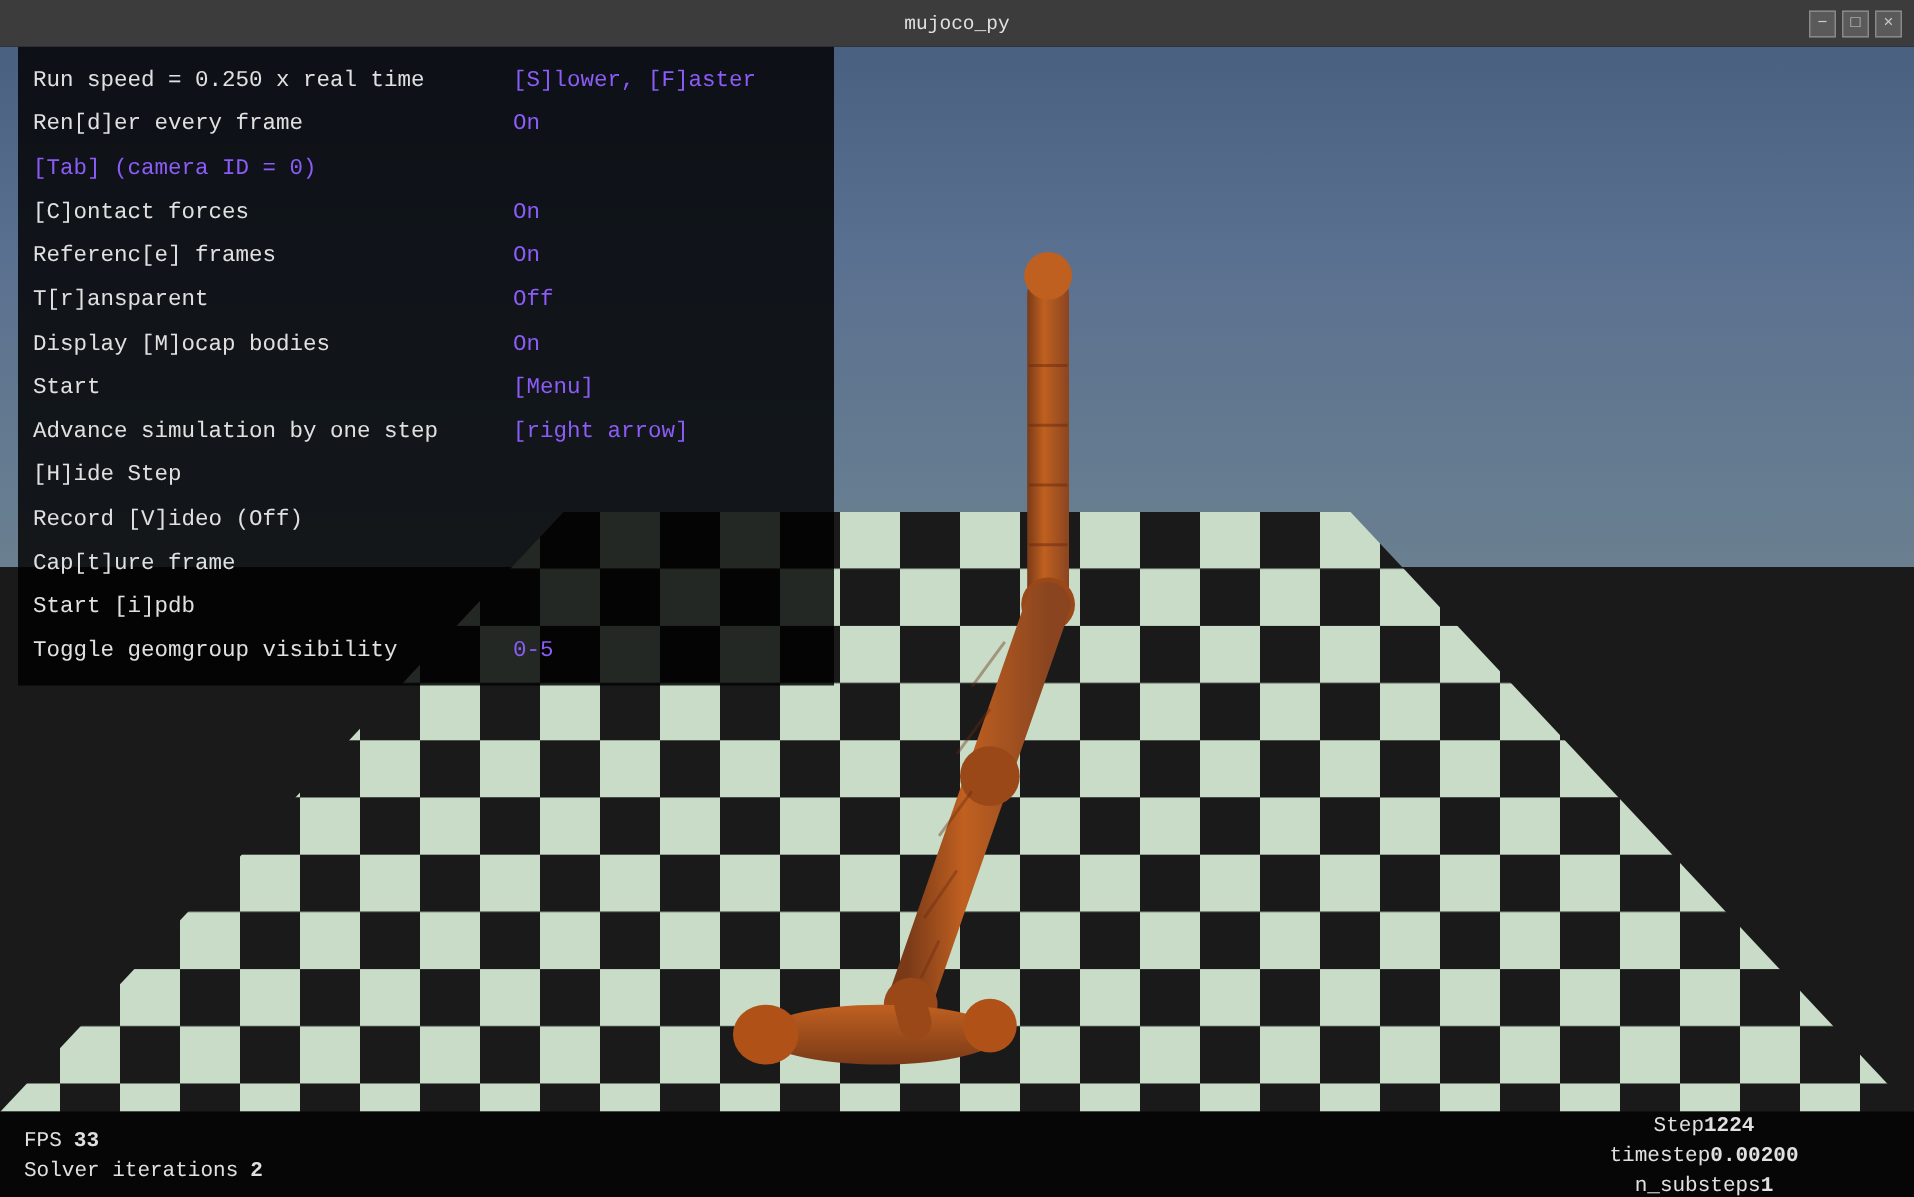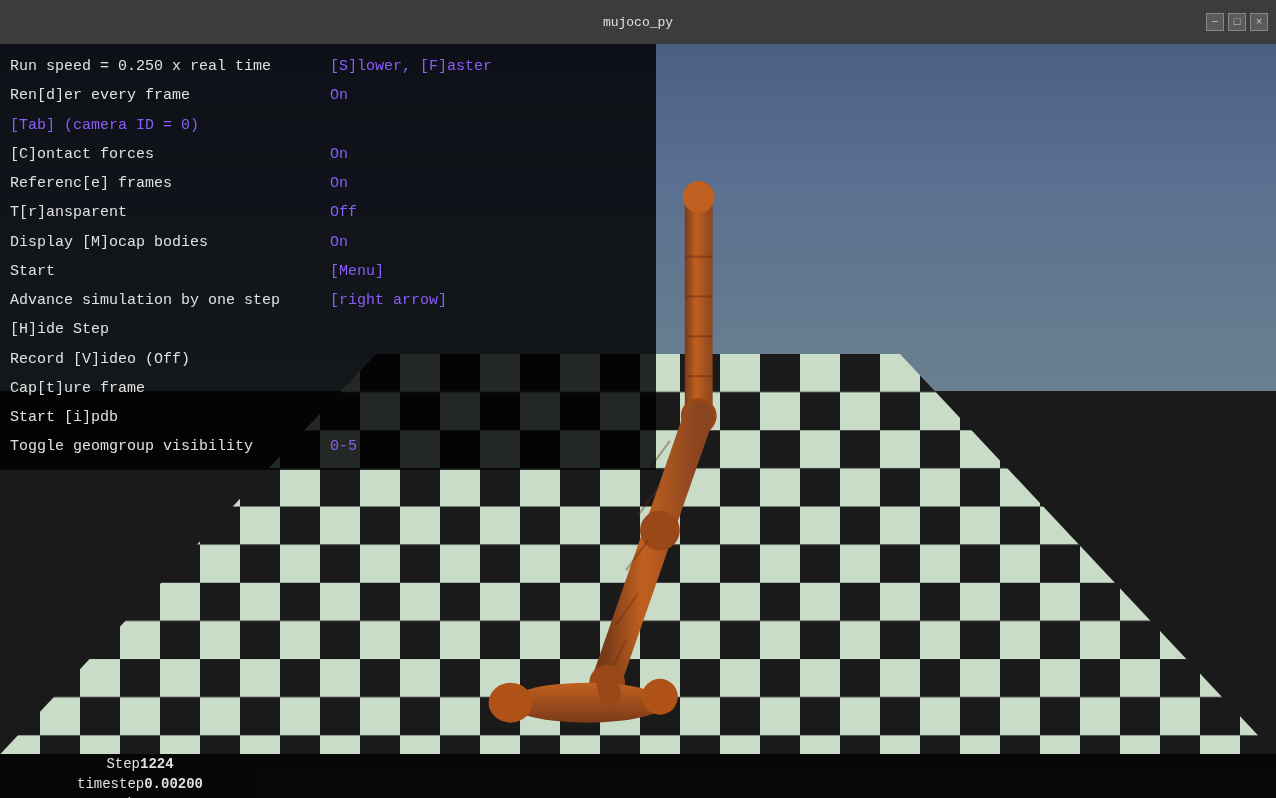--- a/index.html
+++ b/index.html
@@ -8,21 +8,21 @@
       width: 1276px;
       height: 798px;
       overflow: hidden;
       background: #1a1a1a;
       font-family: 'Courier New', Courier, monospace;
     }
 
     
     #titlebar {
       width: 100%;
-      height: 44px;
+      height: 31px;
       background: #3c3c3c;
       display: flex;
       align-items: center;
       justify-content: center;
       position: relative;
       z-index: 10;
     }
 
     #titlebar-title {
       color: #e0e0e0;
@@ -67,22 +67,22 @@
       left: 0;
       width: 100%;
       height: 45%;
       background: linear-gradient(to bottom, #4a6080 0%, #5a7090 40%, #6a8090 100%);
     }
 
     
     #menu-panel {
       position: absolute;
       top: 0;
-      left: 0;
-      width: 656px;
+      left: 12px;
+      width: 544px;
       background: rgba(0, 0, 0, 0.82);
       padding: 8px 10px 8px 10px;
       z-index: 5;
     }
 
     .menu-row {
       display: flex;
       padding: 3px 0;
       color: #e0e0e0;
       font-size: 15px;
@@ -296,20 +296,30 @@
           <span class="menu-label">Start [i]pdb</span>
         </div>
         <div class="menu-row">
           <span class="menu-label">Toggle geomgroup visibility</span>
           <span class="menu-value">0-5</span>
         </div>
       </div>
   </div>
 
   <div id="status-bar">
+    <div id="status-left">
+      <div class="status-row">
+        <span class="status-key">FPS</span>
+        <span class="status-val">33</span>
+      </div>
+      <div class="status-row">
+        <span class="status-key">Solver iterations</span>
+        <span class="status-val">2</span>
+      </div>
+    </div>
     <div id="status-right">
       <div class="status-right-row">
         <span class="status-key">Step</span>
         <span class="status-val">1224</span>
       </div>
       <div class="status-right-row">
         <span class="status-key">timestep</span>
         <span class="status-val">0.00200</span>
       </div>
       <div class="status-right-row">

